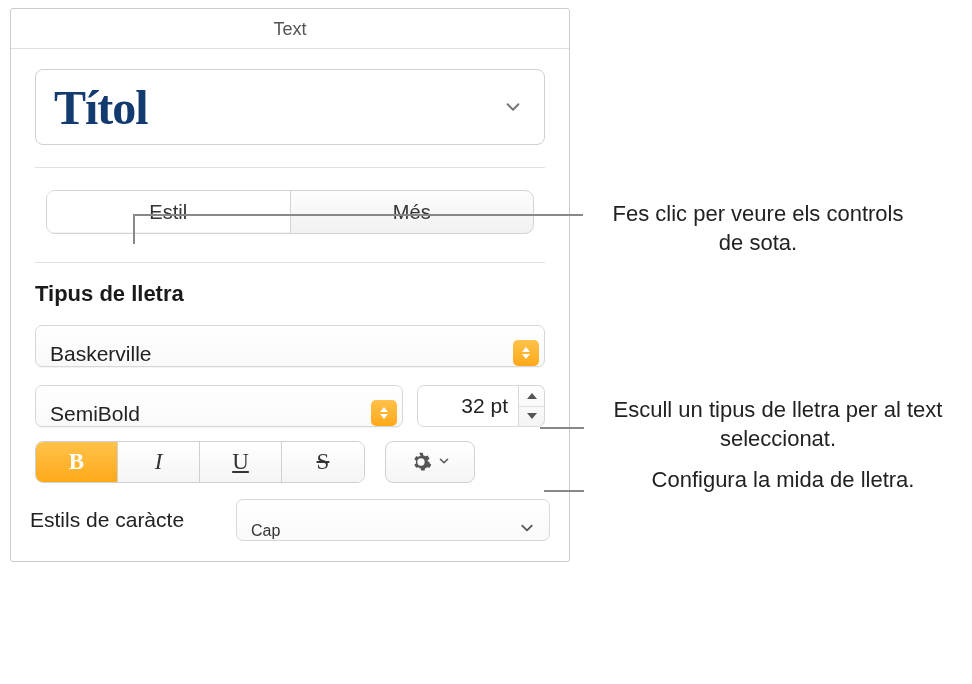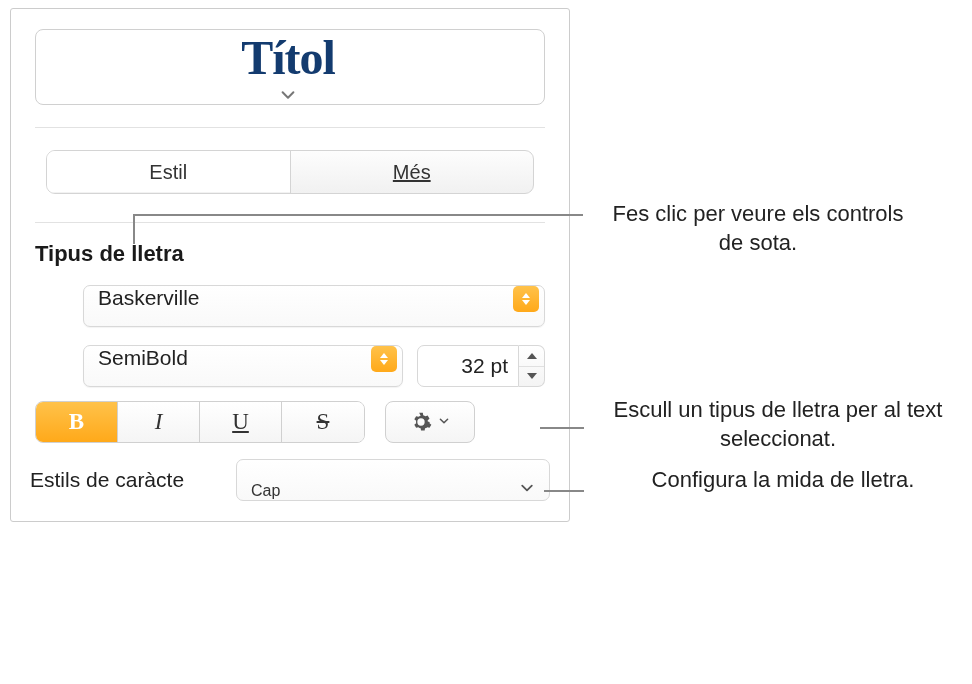--- a/index.html
+++ b/index.html
@@ -30,21 +30,20 @@
     .style-dropdown {
       margin: 20px 24px 0;
       border: 1px solid #d0d0d0;
       border-radius: 8px;
       height: 76px;
       display: flex;
       align-items: center;
       justify-content: space-between;
       padding: 0 22px 0 18px;
       background: #fff;
-      flex-direction: column;
     }
     .style-title {
       font-family: "Baskerville", Georgia, serif;
       font-size: 48px;
       font-weight: 600;
       color: #133b6f;
       letter-spacing: -1px;
     }
     .chevron-down {
       width: 18px;
@@ -68,21 +67,21 @@
     .tab {
       flex: 1;
       display: flex;
       align-items: center;
       justify-content: center;
       font-size: 20px;
       color: #333;
       border-right: 1px solid #d4d4d4;
       cursor: pointer;
     }
-    .tab:last-child { border-right: none; text-decoration: underline; }
+    .tab:last-child { border-right: none; }
     .tab.active {
       background: #fff;
       box-shadow: inset 0 -1px 0 rgba(0,0,0,0.05);
     }
     .divider2 {
       margin: 28px 24px 0;
       border-top: 1px solid #e2e2e2;
     }
     .section-label {
       margin: 18px 24px 0;
@@ -91,29 +90,28 @@
       color: #1a1a1a;
     }
     .select-row {
       margin: 18px 24px 0;
       display: flex;
       gap: 14px;
       align-items: center;
     }
     .select {
       display: flex;
-      align-items: flex-start;
+      align-items: flex-end;
       border: 1px solid #d8d8d8;
       border-radius: 7px;
       background: linear-gradient(#ffffff, #f9f9f9);
       height: 42px;
       padding: 0 0 0 14px;
       position: relative;
       box-shadow: 0 1px 1px rgba(0,0,0,0.05);
-      margin-left: 48px;
     }
     .select-text {
       font-size: 21px;
       color: #222;
       flex: 1;
     }
     .select-caret {
       width: 26px;
       height: 26px;
       background: linear-gradient(#ffc24a, #ffa91a);
@@ -263,20 +261,21 @@
     .callout-line-v {
       position: absolute;
       background: #888;
       width: 1.5px;
     }
   </style>
 </head>
 <body>
 
 <div class="panel">
+  <div class="panel-header">Text</div>
 
   <div class="style-dropdown">
     <span class="style-title">Títol</span>
     <span class="chevron-down">
       <svg viewBox="0 0 20 20" width="18" height="18">
           <path d="M4 7l6 6 6-6" stroke="#777" stroke-width="2.2" fill="none" stroke-linecap="round" stroke-linejoin="round"></path>
         </svg>
     </span>
   </div>
 

